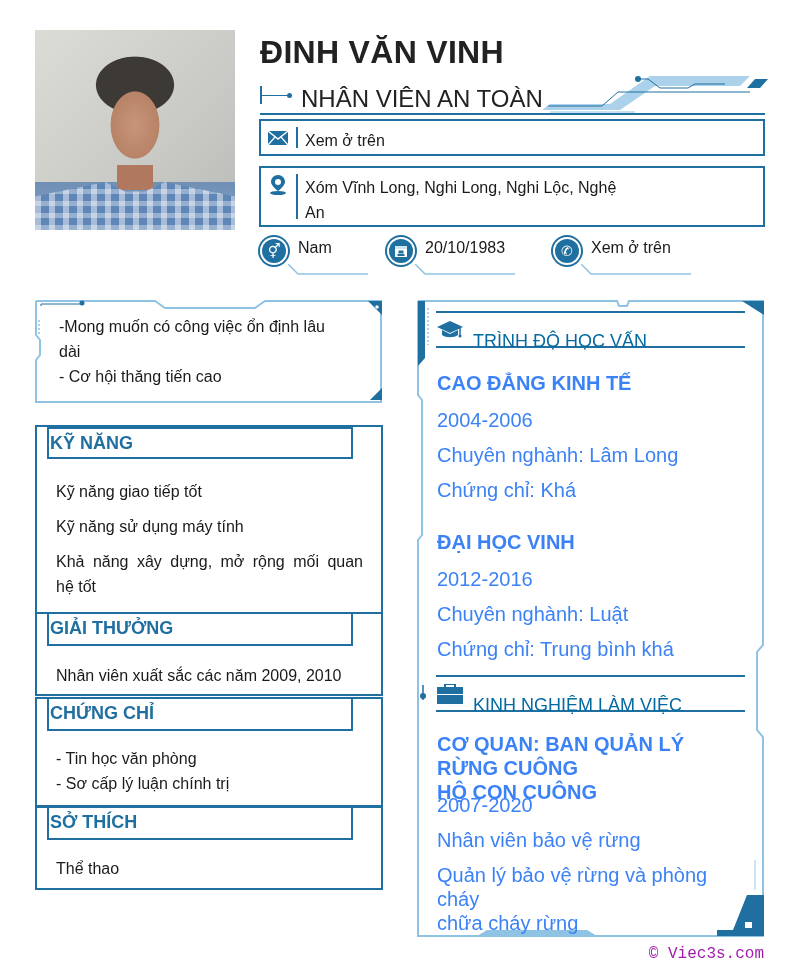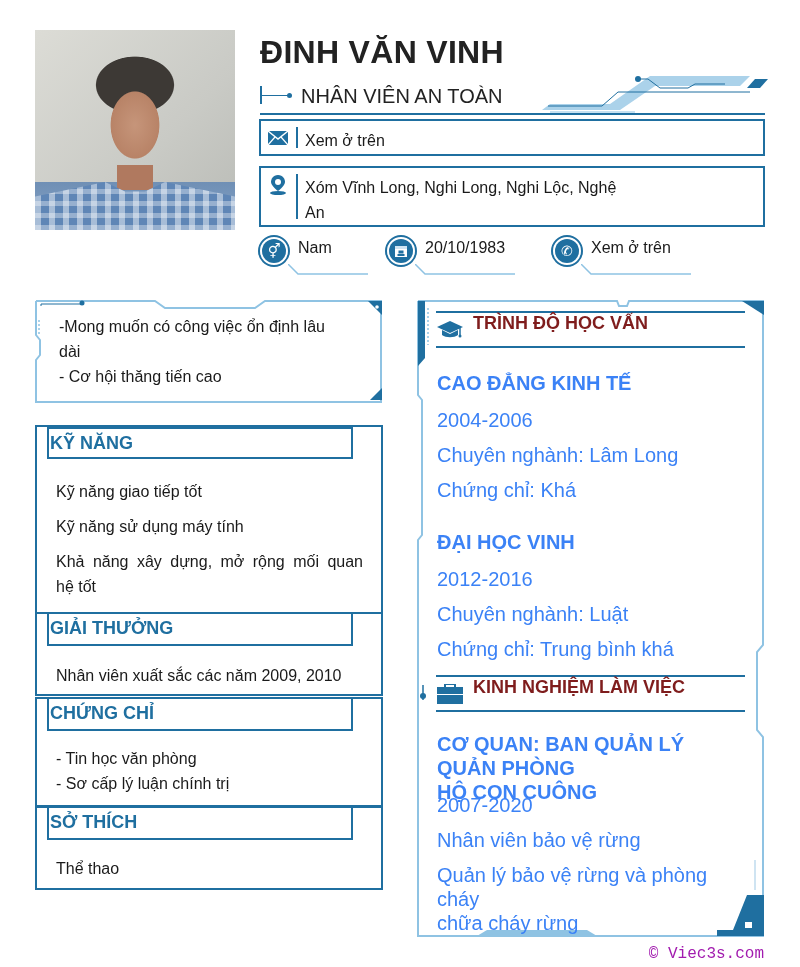--- a/index.html
+++ b/index.html
@@ -24,21 +24,21 @@
       repeating-linear-gradient(0deg, rgba(255,255,255,0.35) 0 5px, rgba(0,0,0,0) 5px 12px),
       #5f86b6;
     clip-path: polygon(0 30%, 35% 0, 45% 20%, 55% 20%, 65% 0, 100% 30%, 100% 100%, 0 100%);
   }
 
   .name { position: absolute; left: 260px; top: 34px; font-size: 32px; font-weight: 700; color: #222; letter-spacing: 0.3px; }
   .title-line { position: absolute; left: 260px; top: 86px; width: 30px; height: 18px; }
   .title-line .v { position: absolute; left: 0; top: 0; width: 2px; height: 18px; background: #1f6fa0; }
   .title-line .h { position: absolute; left: 0; top: 9px; width: 28px; height: 1px; background: #1f6fa0; }
   .title-line .dot { position: absolute; left: 27px; top: 7px; width: 5px; height: 5px; border-radius: 50%; background: #1f6fa0; }
-  .job-title { position: absolute; left: 301px; top: 85px; font-size: 20px; color: #222; text-align: right; }
+  .job-title { position: absolute; left: 301px; top: 85px; font-size: 24px; color: #222; text-align: right; }
   .deco { position: absolute; left: 540px; top: 74px; width: 230px; height: 40px; }
   .header-rule { position: absolute; left: 260px; top: 113px; width: 505px; height: 2px; background: #1f6fa0; }
 
   .info-box { position: absolute; left: 259px; width: 506px; border: 2px solid #1f6fa0; }
   .info-box .ico { position: absolute; left: 6px; top: 6px; width: 22px; height: 22px; }
   .info-box .sep { position: absolute; left: 35px; top: 6px; bottom: 6px; width: 2px; background: #1f6fa0; }
   .info-box .txt { position: absolute; left: 44px; top: 7px; right: 120px; font-size: 16px; line-height: 25px; color: #1a1a1a; }
   .email-box { top: 119px; height: 37px; }
   .addr-box { top: 166px; height: 61px; }
 
@@ -60,21 +60,21 @@
   .skills { top: 425px; height: 189px; }
   .skills .hd { top: 0; border-top: 2px solid #1f6fa0; }
   .awards { top: 612px; height: 84px; }
   .certs { top: 697px; height: 110px; }
   .hobby { top: 806px; height: 84px; }
 
   .right { position: absolute; left: 417px; top: 300px; width: 348px; height: 637px; }
   .right svg.frame { position: absolute; left: 0; top: 0; }
   .rsec-hd { position: absolute; left: 19px; width: 309px; height: 37px; border-top: 2px solid #1f6fa0; border-bottom: 2px solid #1f6fa0; }
   .rsec-hd .hico { position: absolute; left: 0; top: 7px; width: 28px; height: 20px; }
-  .rsec-hd .htxt { position: absolute; left: 37px; top: 0; font-size: 18px; font-weight: 700; color: #7f1d1d; white-space: nowrap; }
+  .rsec-hd .htxt { position: absolute; left: 37px; top: 18px; font-size: 18px; font-weight: 400; color: #0369a1; white-space: nowrap; }
   .rtext { position: absolute; left: 20px; right: 22px; font-size: 20px; line-height: 24px; color: #3b82f6; }
   .rtext.bold { font-weight: 700; }
 
   .footer { position: absolute; right: 36px; top: 945px; font-family: "Liberation Mono", "DejaVu Sans Mono", monospace; font-size: 16px; color: #a21caf; }
 </style>
 </head>
 <body>
 
 <div class="photo" title="Ảnh chân dung">
   <div class="neck"></div>
@@ -251,21 +251,21 @@
   <div class="rsec-hd" style="top:375px;">
     <svg class="hico" viewBox="0 0 28 20">
       <rect x="9" y="0" width="10" height="4" fill="none" stroke="#1f6fa0" stroke-width="2"></rect>
       <rect x="1" y="3" width="26" height="7" fill="#1f6fa0"></rect>
       <rect x="1" y="11" width="26" height="9" fill="#1f6fa0"></rect>
     </svg>
     <div class="htxt">KINH NGHIỆM LÀM VIỆC</div>
   </div>
 
   <div class="rtext bold" style="top:432px;">
-    <div>CƠ QUAN: BAN QUẢN LÝ QUẢN PHÒNG</div>
+    <div>CƠ QUAN: BAN QUẢN LÝ RỪNG CUÔNG</div>
     <div>HỘ CON CUÔNG</div>
   </div>
   <div class="rtext" style="top:493px;">2007-2020</div>
   <div class="rtext" style="top:528px;">Nhân viên bảo vệ rừng</div>
   <div class="rtext" style="top:563px;">
     <div>Quản lý bảo vệ rừng và phòng cháy</div>
     <div>chữa cháy rừng</div>
   </div>
 </div>
 

